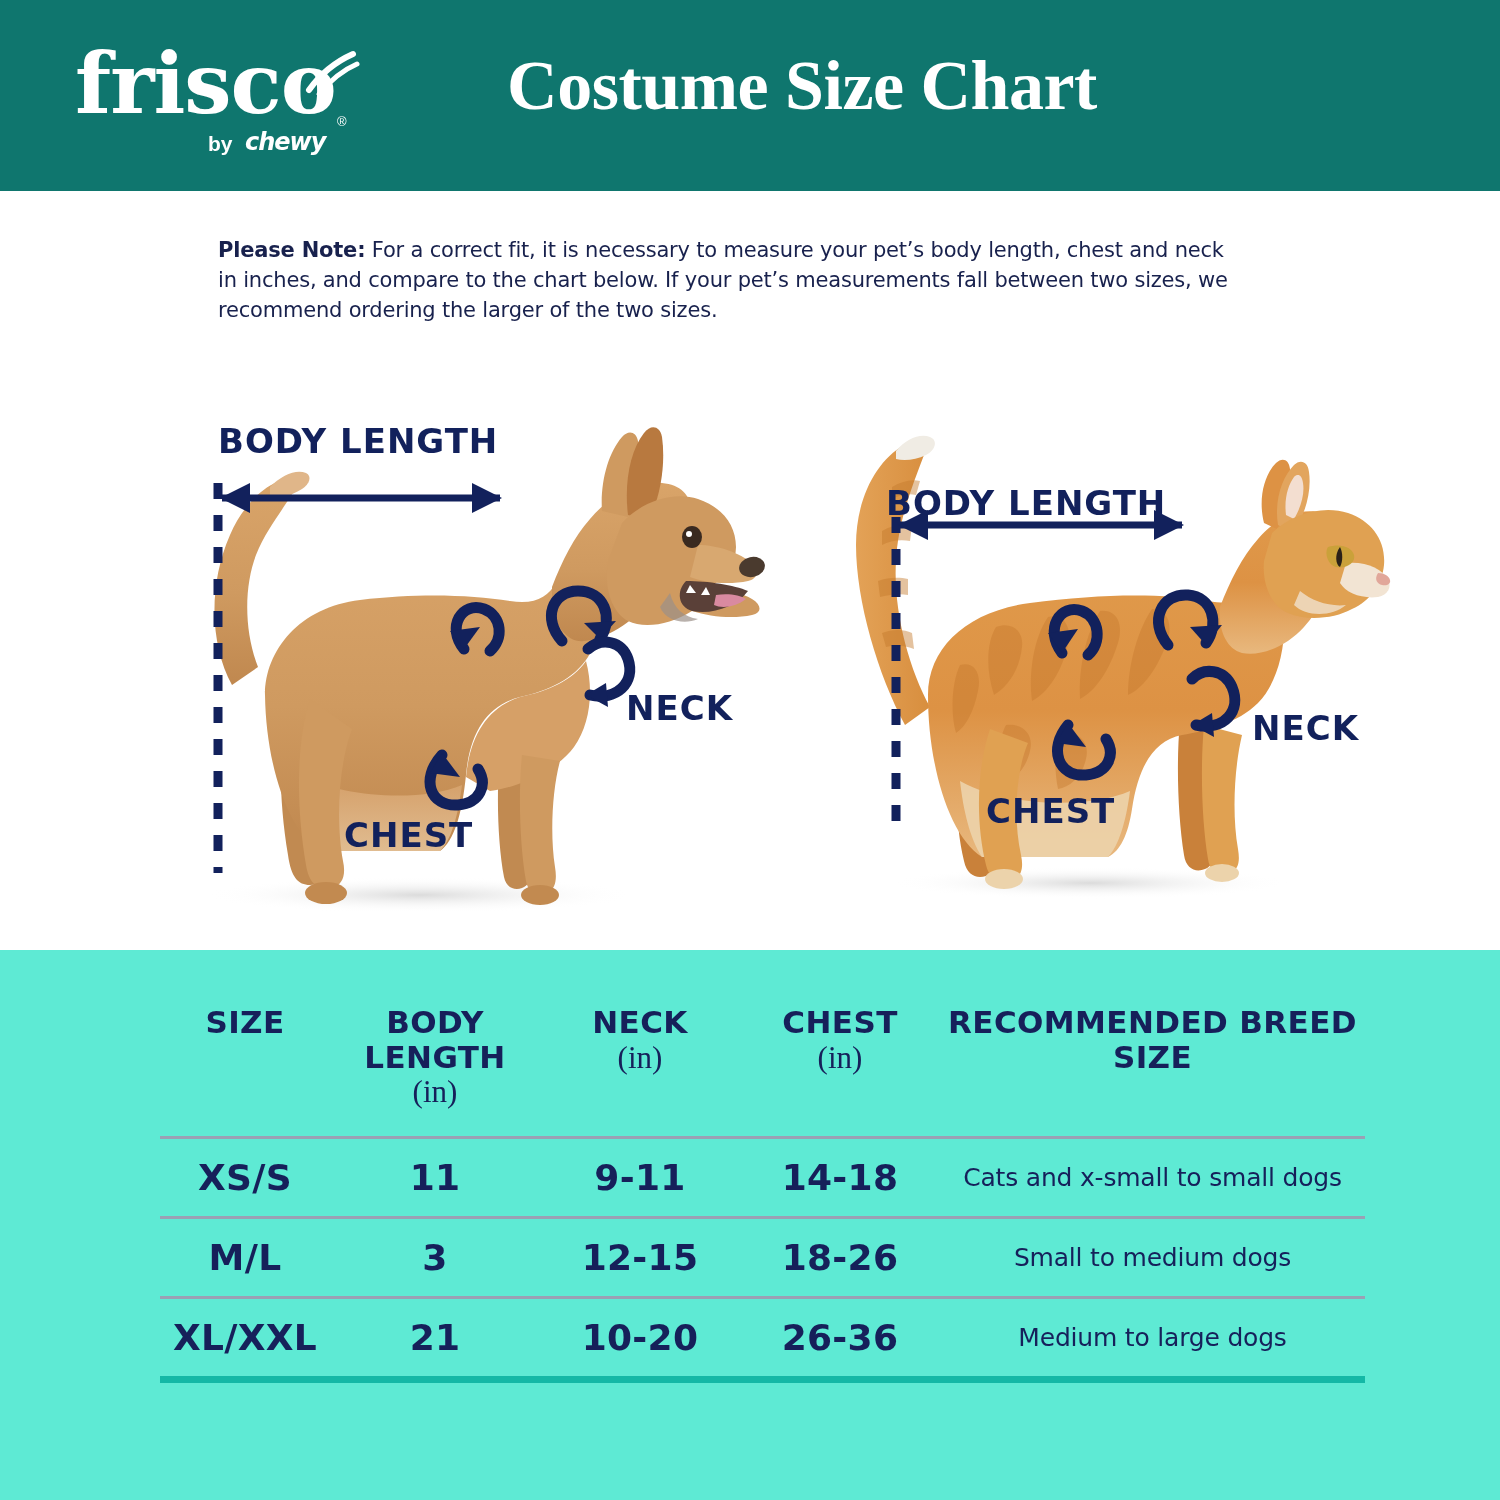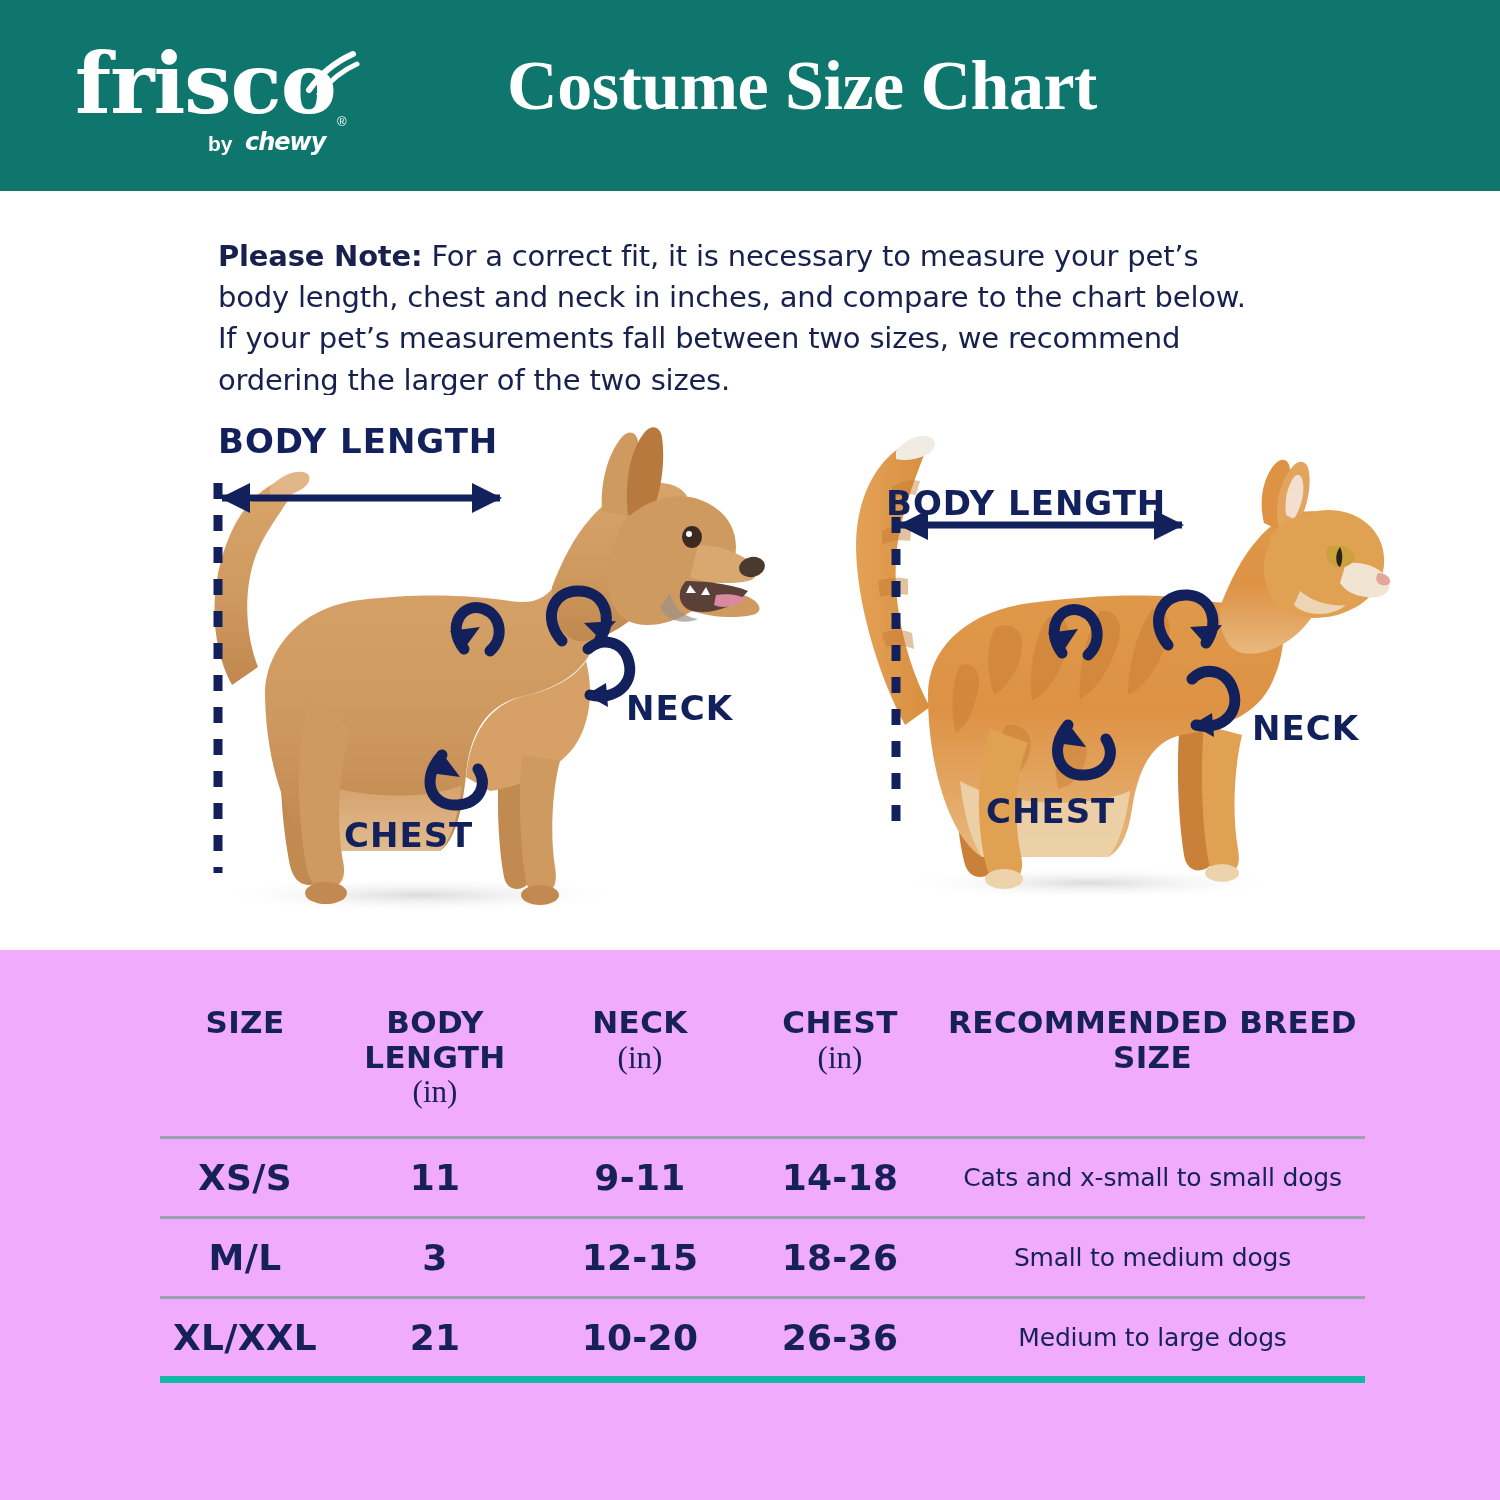--- a/index.html
+++ b/index.html
@@ -47,21 +47,21 @@
     font-family:Liberation Serif, serif;
     font-size:70px;font-weight:700;letter-spacing:-0.5px;
     padding-left:104px;box-sizing:border-box;
   }
 
   
   #note{
     position:absolute;left:218px;top:236px;width:1028px;
     color:#18214d;
     font-family:"DejaVu Sans", sans-serif;
-    font-size:29px;line-height:1.42;
+    font-size:21px;line-height:1.42;
     letter-spacing:-0.2px;
   }
   #note b{font-weight:700;}
 
   
   #illus{
     position:absolute;left:0;top:395px;width:1500px;height:555px;
     background:#ffffff;
   }
   .meas-label{
@@ -69,21 +69,21 @@
     color:#12215c;
     font-family:"DejaVu Sans", sans-serif;
     font-weight:700;
     letter-spacing:1px;
     white-space:nowrap;
   }
 
   
   #table-section{
     position:absolute;left:0;top:950px;width:1500px;height:550px;
-    background:#f0abfc;
+    background:#5eead4;
   }
   #sizetable{
     position:absolute;left:160px;top:55px;width:1205px;
     border-collapse:collapse;
   }
   #sizetable th, #sizetable td{
     color:#16205a;
     text-align:center;
     vertical-align:middle;
     padding:0;

